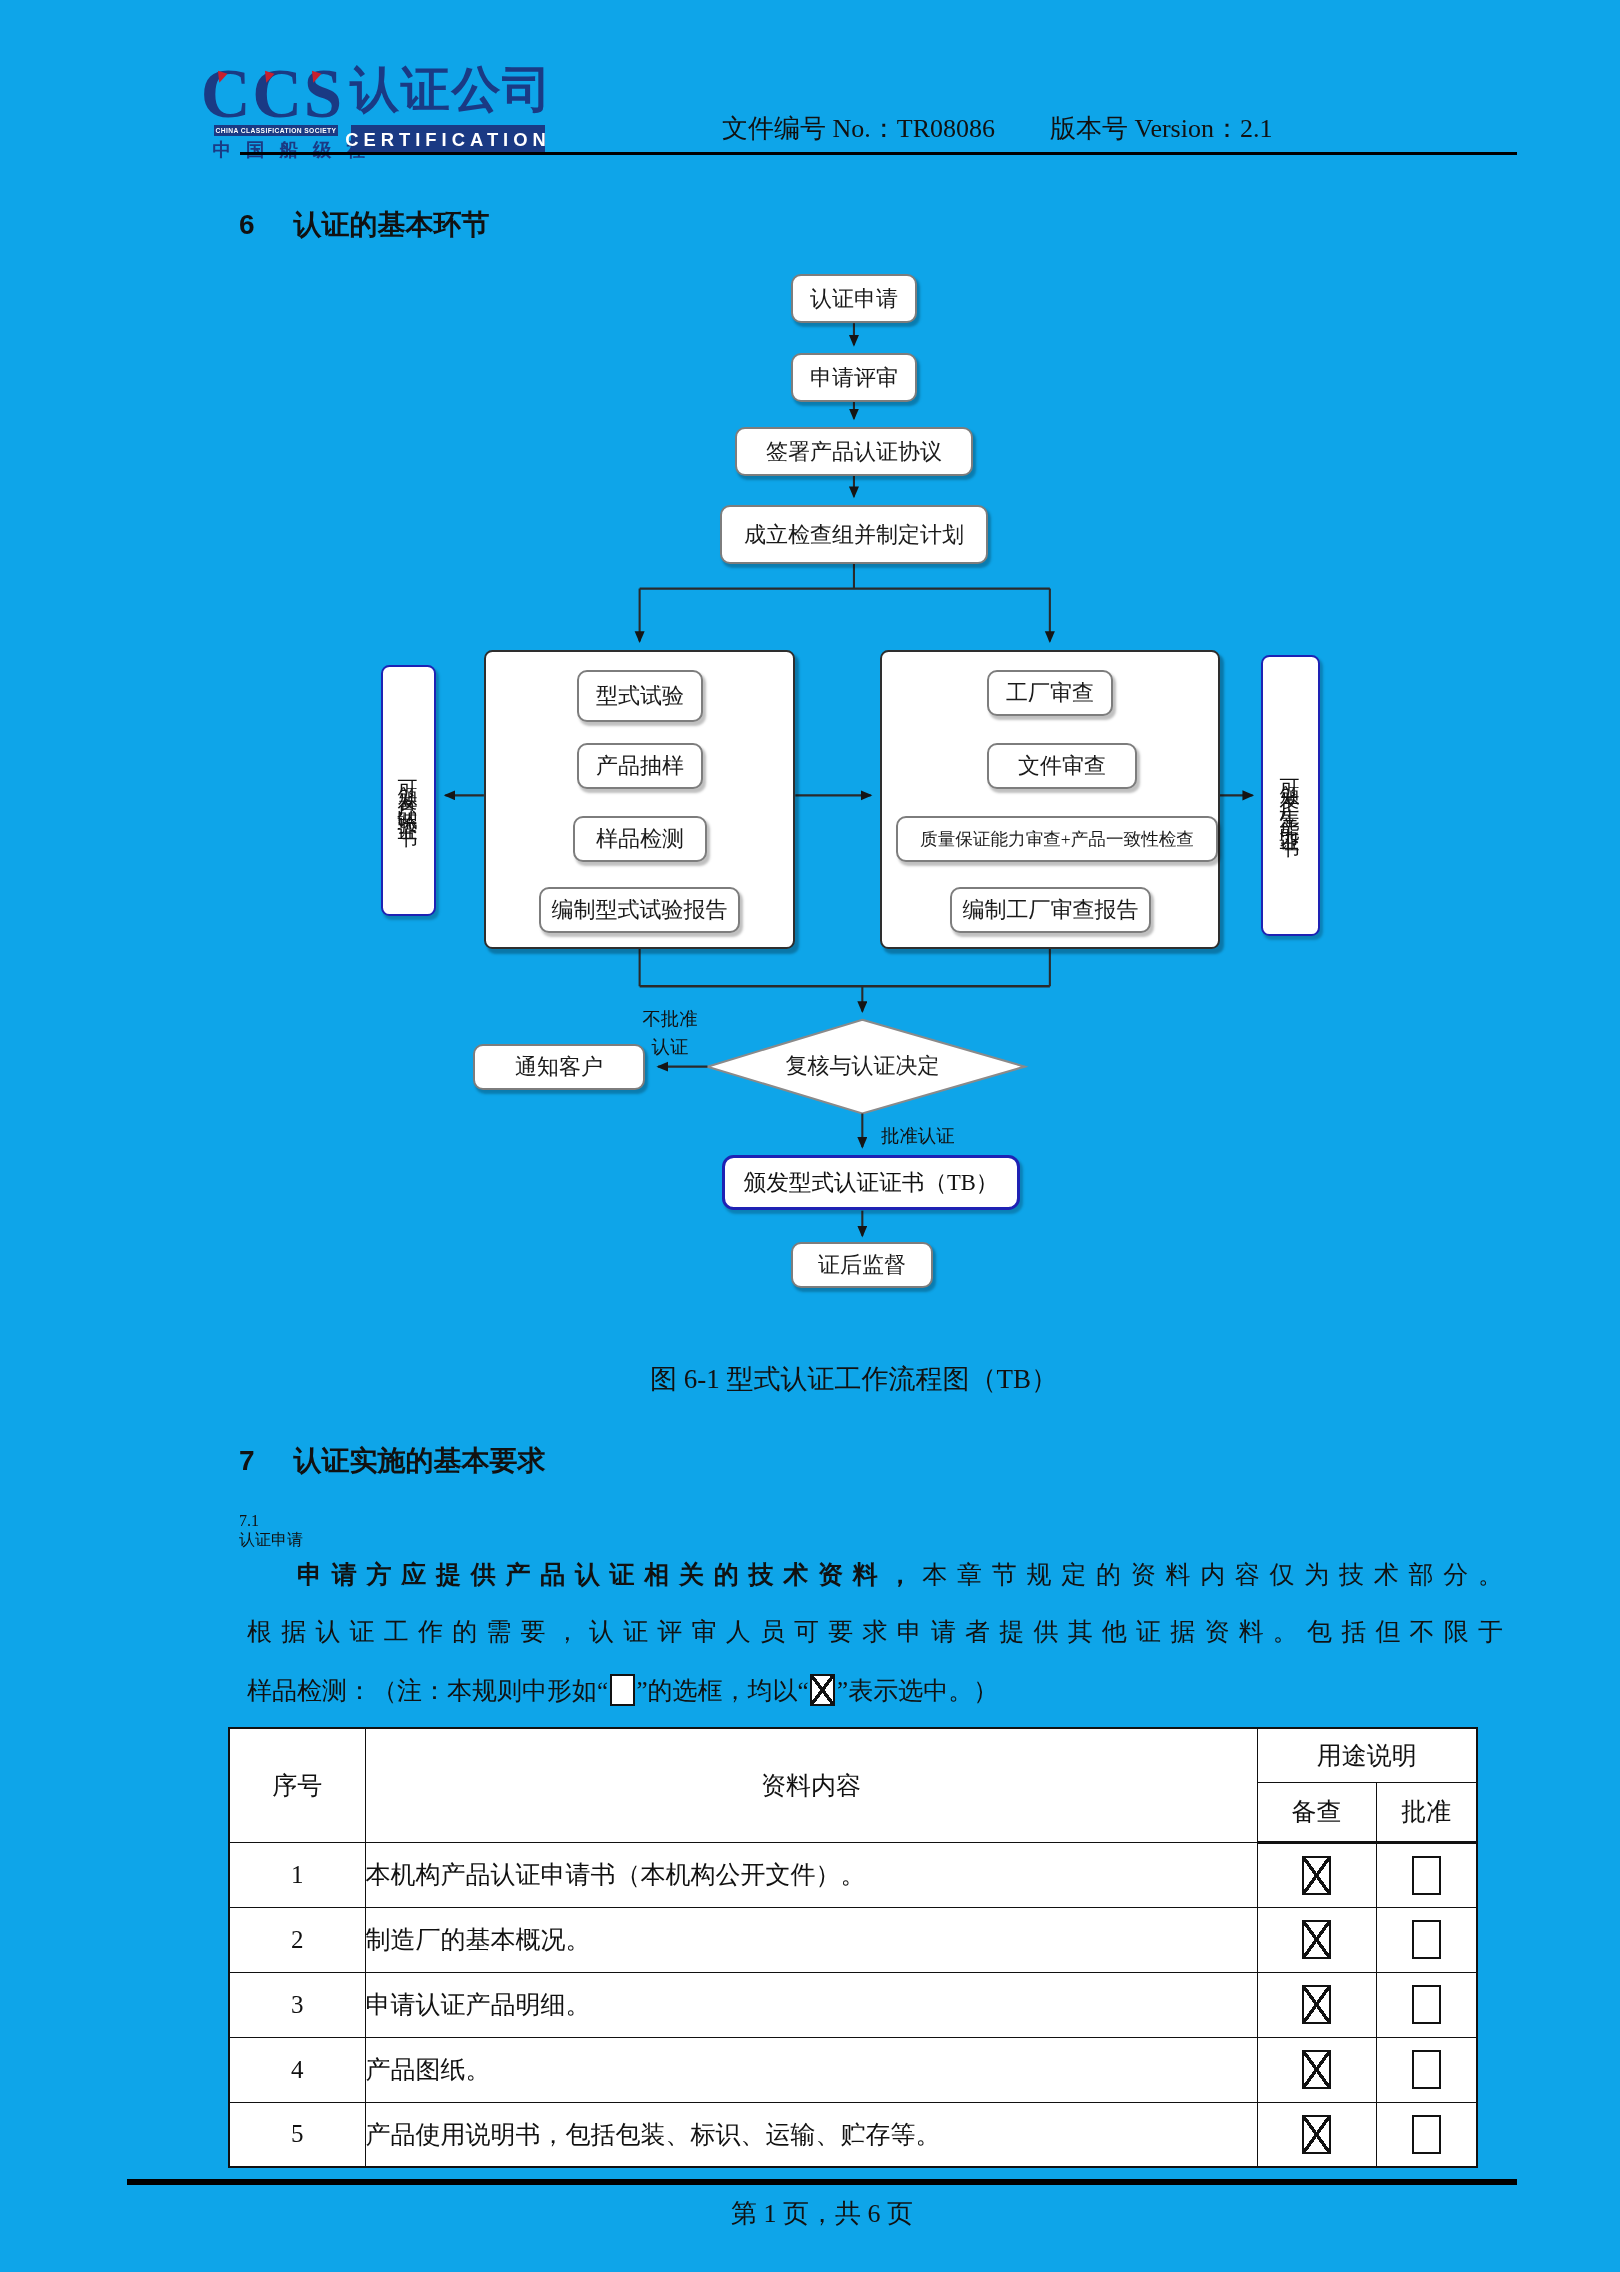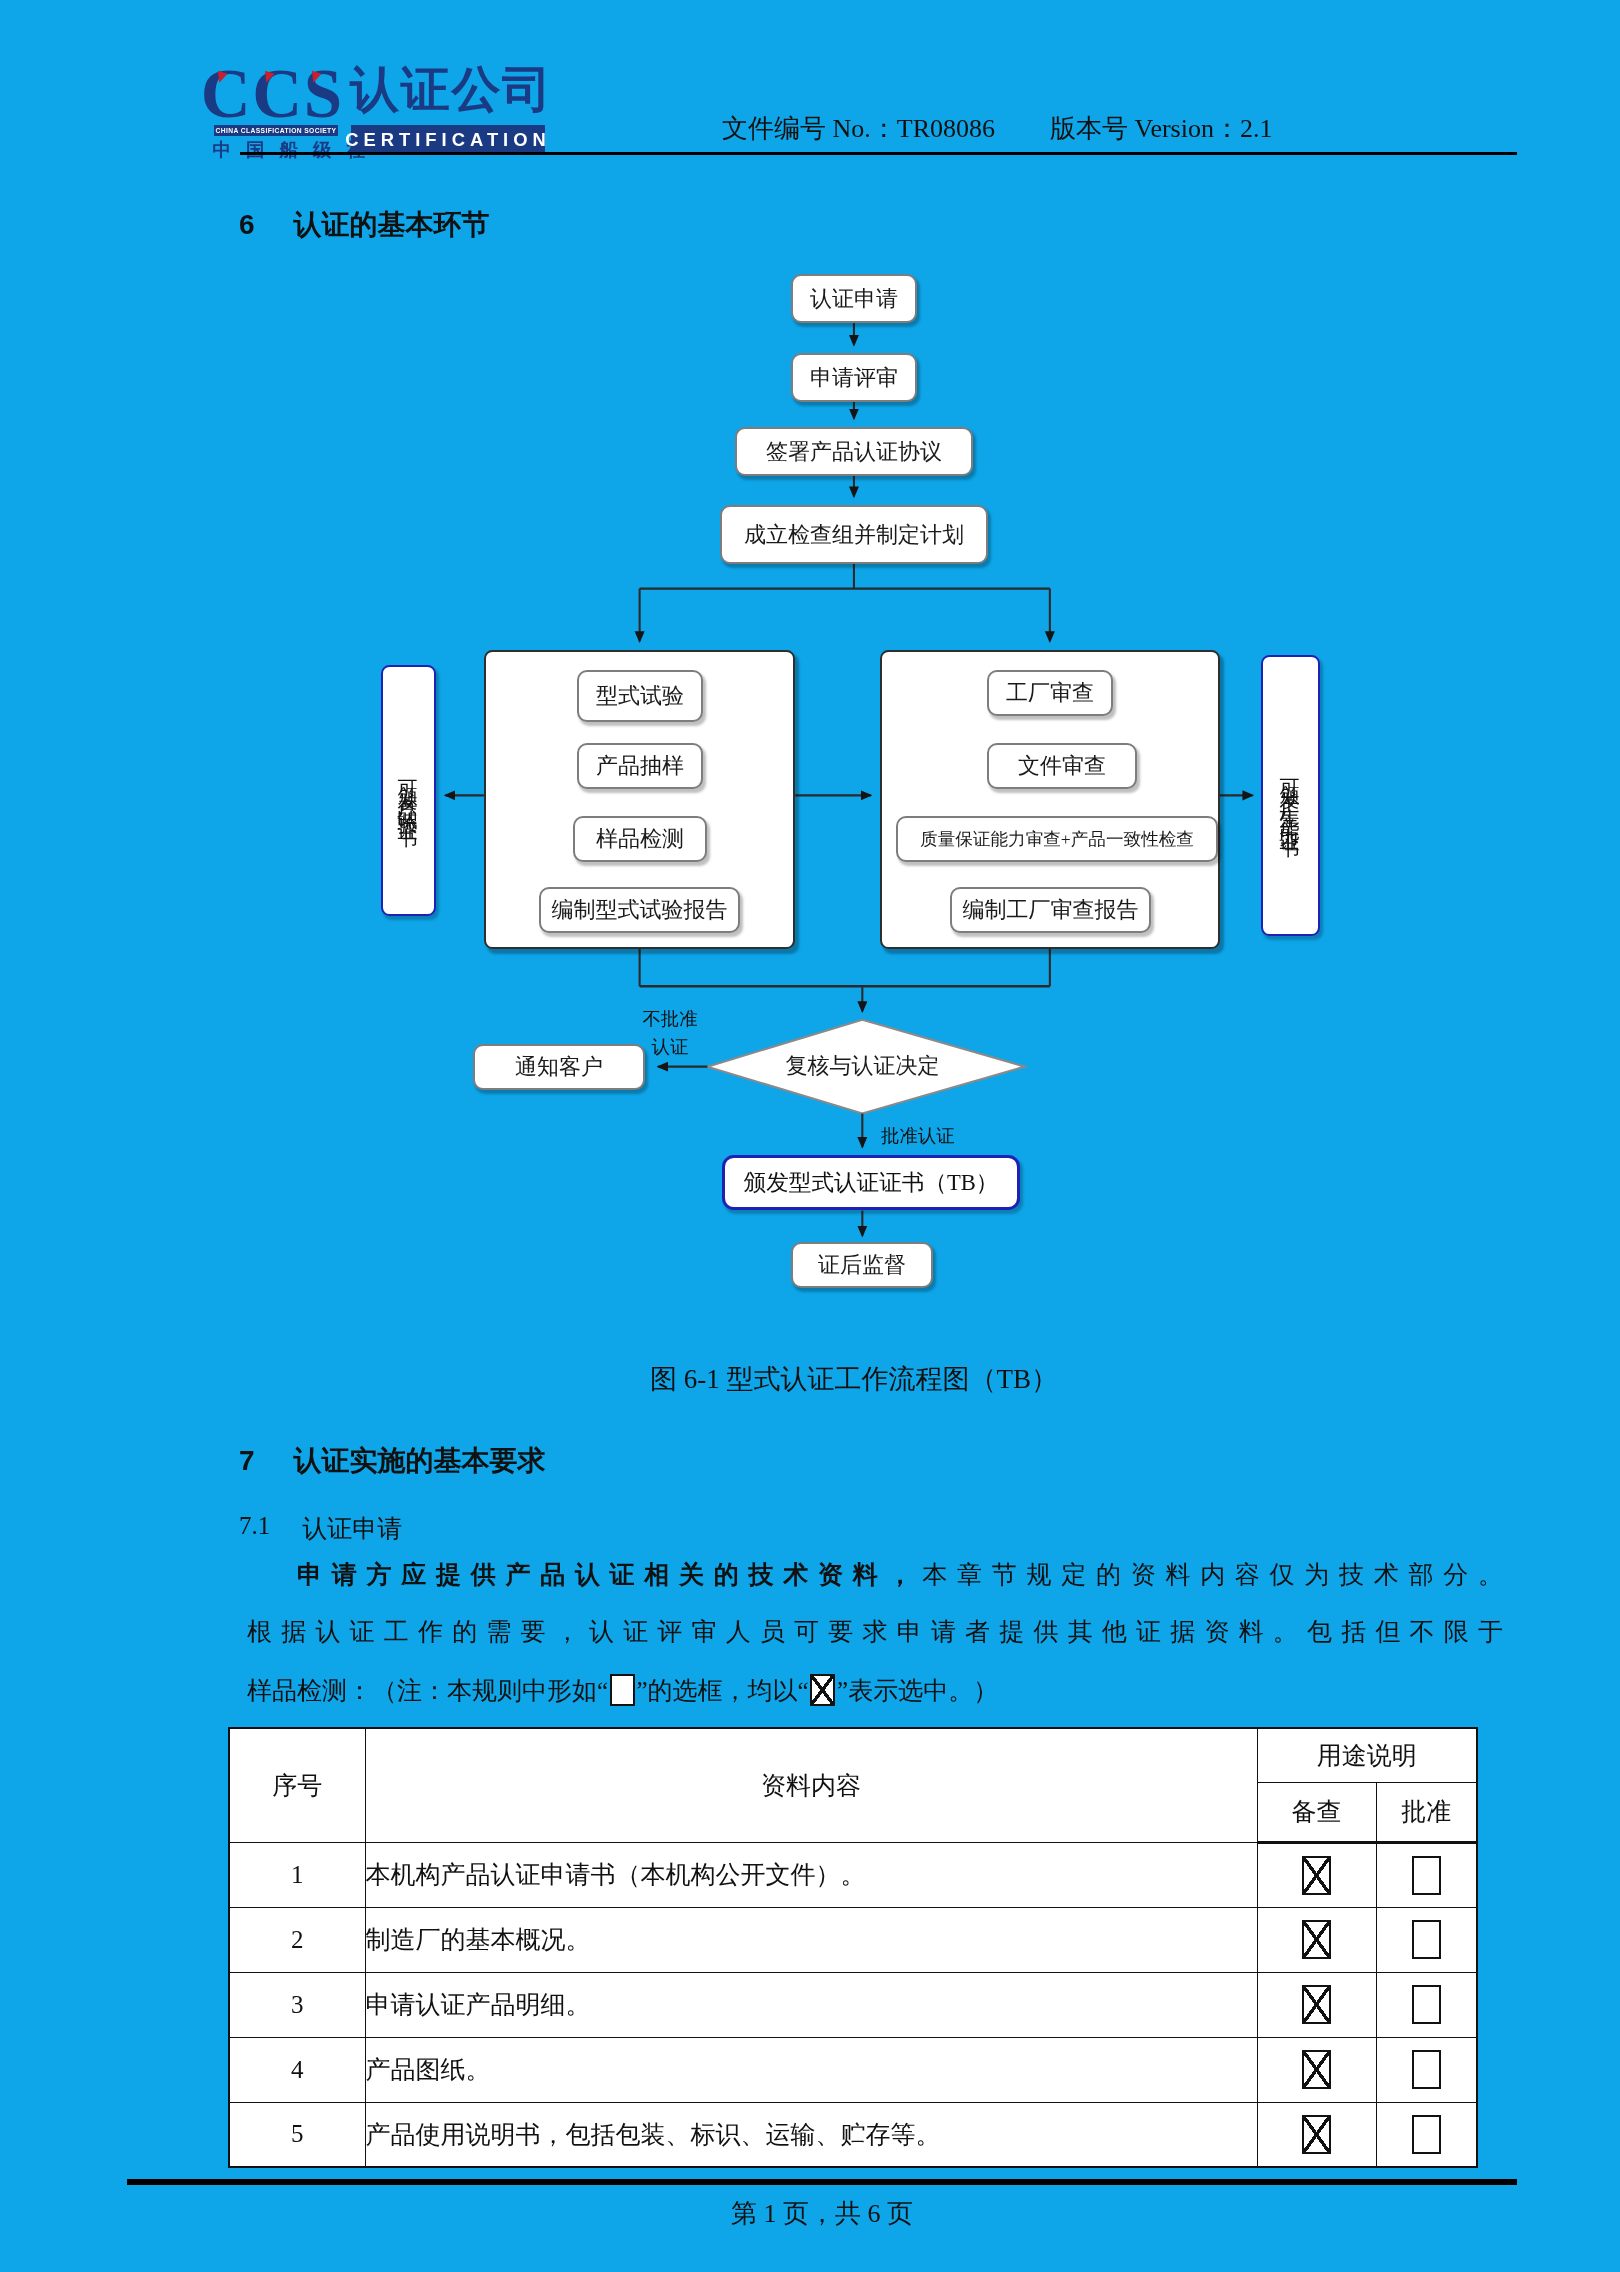--- a/index.html
+++ b/index.html
@@ -25,21 +25,21 @@
             letter-spacing:5px;display:flex;align-items:center;justify-content:center;white-space:nowrap;}
   .header-meta{left:722px;top:111px;width:804px;font-size:26px;white-space:nowrap;display:flex;gap:55px;}
   .header-rule{left:240px;top:152px;width:1277px;height:3.3px;background:#000;}
 
   
   .h-sec{font-family:"Liberation Sans","DejaVu Sans",sans-serif;font-weight:bold;font-size:28px;
          display:flex;align-items:baseline;}
   .h-sec .num{margin-right:39px;}
   .h6{left:239px;top:206px;}
   .h7{left:239px;top:1442px;}
-  .h71{left:239px;top:1512px;font-size:25px;display:flex;}
+  .h71{left:239px;top:1512px;font-size:16px;display:flex;flex-direction:column;}
   .h71 .num{margin-right:32px;}
   .para-line{left:247px;width:1256px;font-size:25px;line-height:42px;text-align:justify;text-align-last:justify;}
   .para-line.noj{text-align:left;text-align-last:auto;}
   .pl1{top:1554px;padding-left:50px;width:1206px;}
   .pl2{top:1611px;}
   .pl3{top:1670px;}
   .b{font-weight:bold;}
 
   
   .cb{display:inline-block;box-sizing:border-box;width:25px;height:32px;border:2.5px solid #111;

